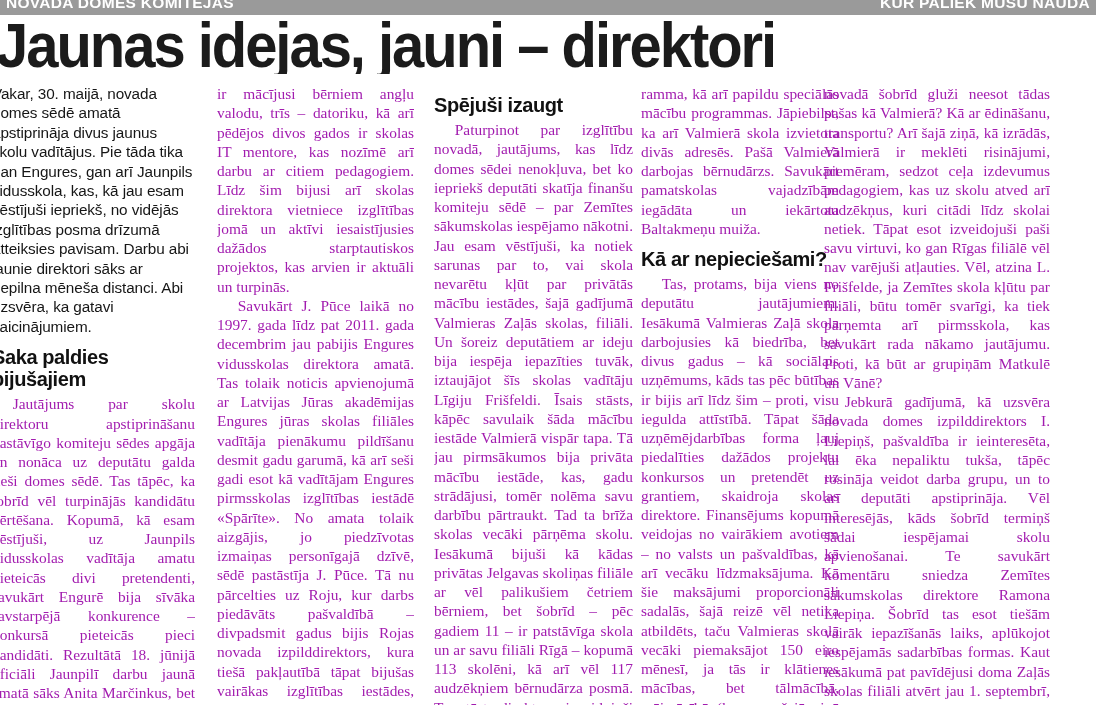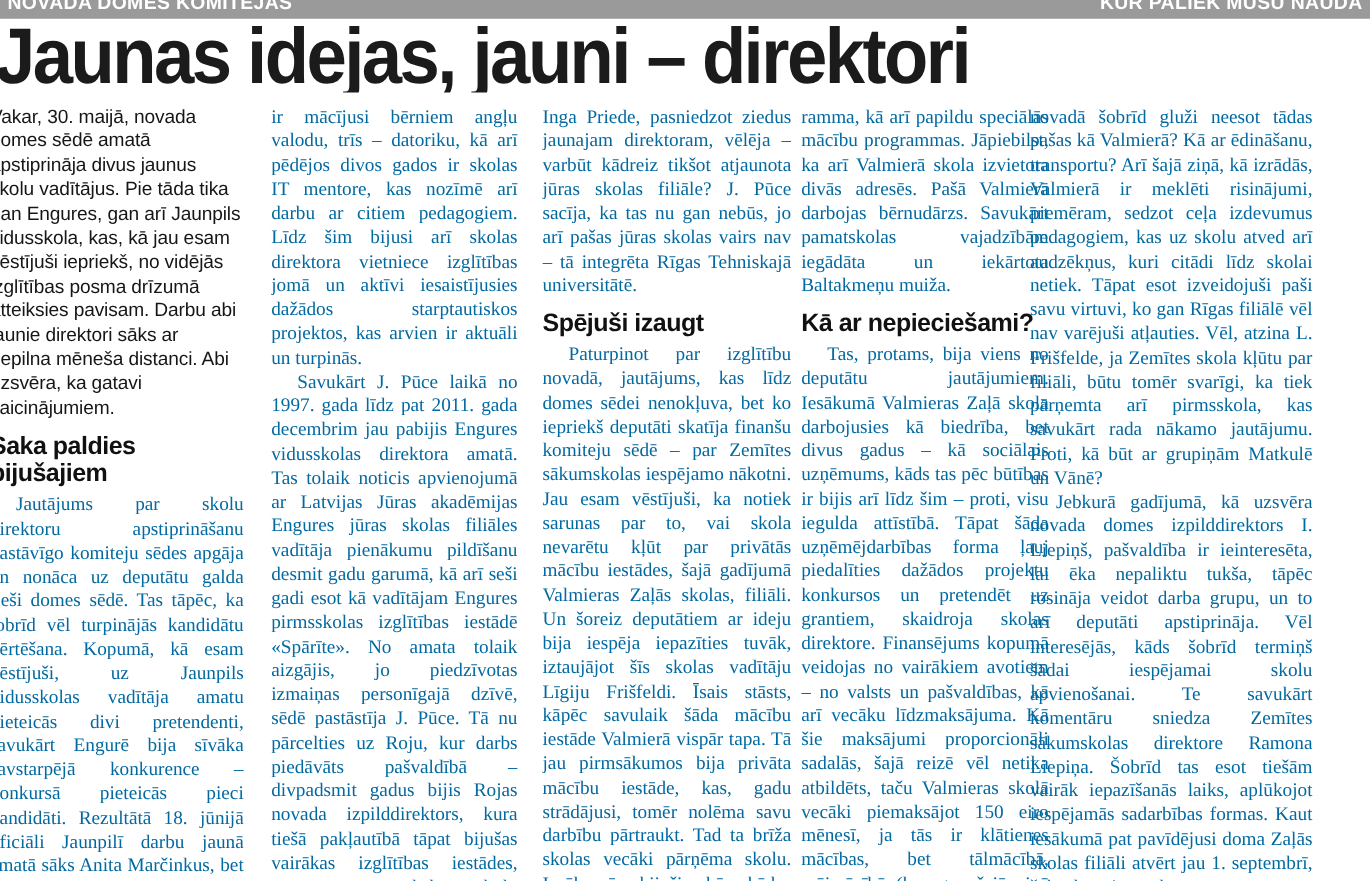--- a/index.html
+++ b/index.html
@@ -101,21 +101,21 @@
     margin: 10px 0 4px 0;
     color: #111111;
     letter-spacing: -0.4px;
   }
   .body {
     font-size: 15.4px;
     line-height: 19.25px;
     text-align: justify;
     text-justify: inter-word;
     margin: 0;
-    color: #0369a1;
+    color: #a21caf;
     hyphens: manual;
   }
   .body + .body { margin-top: 0; }
   .indent { text-indent: 1.35em; }
   .body b { font-weight: normal; }
 </style>
 </head>
 <body>
 
 <div id="kicker-bar">
@@ -134,21 +134,20 @@
     <h2 class="subhead">Saka paldies bijušajiem</h2>
     <p class="body indent"><span>Jautājums par skolu direktoru apstiprināšanu pastāvīgo komiteju sēdes apgāja un nonāca uz deputātu galda tieši domes sēdē. Tas tāpēc, ka tobrīd vēl turpinājās kandidātu vērtēšana. Kopumā, kā esam vēstījuši, uz Jaunpils vidusskolas vadītāja amatu pieteicās divi pretendenti, savukārt Engurē bija sīvāka savstarpējā konkurence – konkursā pieteicās pieci kandidāti. Rezultātā 18. jūnijā oficiāli Jaunpilī darbu jaunā amatā sāks </span><b>Anita Marčinkus</b><span>, bet 16. jūlijā Engures vidusskolas vadību pārņems </span></p>
   </div>
 
   <div class="column" id="col-2">
     <p class="body">ir mācījusi bērniem angļu valodu, trīs – datoriku, kā arī pēdējos divos gados ir skolas IT mentore, kas nozīmē arī darbu ar citiem pedagogiem. Līdz šim bijusi arī skolas direktora vietniece izglītības jomā un aktīvi iesaistījusies dažādos starptautiskos projektos, kas arvien ir aktuāli un turpinās.</p>
     <p class="body indent">Savukārt J. Pūce laikā no 1997. gada līdz pat 2011. gada decembrim jau pabijis Engures vidusskolas direktora amatā. Tas tolaik noticis apvienojumā ar Latvijas Jūras akadēmijas Engures jūras skolas filiāles vadītāja pienākumu pildīšanu desmit gadu garumā, kā arī seši gadi esot kā vadītājam Engures pirmsskolas izglītības iestādē «Spārīte». No amata tolaik aizgājis, jo piedzīvotas izmaiņas personīgajā dzīvē, sēdē pastāstīja J. Pūce. Tā nu pārcelties uz Roju, kur darbs piedāvāts pašvaldībā – divpadsmit gadus bijis Rojas novada izpilddirektors, kura tiešā pakļautībā tāpat bijušas vairākas izglītības iestādes, sporta un mākslas skolu ieskaitot. Pārmaiņas un šoreiz profesionālajā dzīvē nākušas kopā ar administratīvi reģionālo reformu un Rojas pievienošanu Talsiem. J. Pūce piedalījies konkursā un arī bijusi iespēja palikt strādāt kā pagasta pārvaldes vadītājam, tomēr tam nav piekritis, līdz ar to pēc divarpus gadu ieturētās pauzes izdomājis pieteikties vakancei un</p>
   </div>
 
   <div class="column" id="col-3">
-    <p class="body">Inga Priede, pasniedzot ziedus jaunajam direktoram, vēlēja – varbūt kādreiz tikšot atjaunota jūras skolas filiāle? J. Pūce sacīja, ka tas nu gan nebūs, jo arī pašas jūras skolas vairs nav – tā integrēta Rīgas Tehniskajā universitātē.</p>
     <h2 class="subhead">Spējuši izaugt</h2>
     <p class="body indent"><span>Paturpinot par izglītību novadā, jautājums, kas līdz domes sēdei nenokļuva, bet ko iepriekš deputāti skatīja finanšu komiteju sēdē – </span><b>par Zemītes sākumskolas iespējamo nākotni</b><span>. Jau esam vēstījuši, ka notiek sarunas par to, vai skola nevarētu kļūt par privātās mācību iestādes, šajā gadījumā Valmieras Zaļās skolas, filiāli. Un šoreiz deputātiem ar ideju bija iespēja iepazīties tuvāk, iztaujājot šīs skolas vadītāju Līgiju Frišfeldi. Īsais stāsts, kāpēc savulaik šāda mācību iestāde Valmierā vispār tapa. Tā jau pirmsākumos bija privāta mācību iestāde, kas, gadu strādājusi, tomēr nolēma savu darbību pārtraukt. Tad ta brīža skolas vecāki pārņēma skolu. Iesākumā bijuši kā kādas privātas Jelgavas skoliņas filiāle ar vēl palikušiem četriem bērniem, bet šobrīd – pēc gadiem 11 – ir patstāvīga skola un ar savu filiāli Rīgā – kopumā 113 skolēni, kā arī vēl 117 audzēkņiem bērnudārza posmā. To, stāsta direktore, izveidojuši pirms gada tādēļ, ka trīs ģimenes uz Valmieru</span></p>
   </div>
 
   <div class="column" id="col-4">
     <p class="body">ramma, kā arī papildu speciālās mācību programmas. Jāpiebilst, ka arī Valmierā skola izvietota divās adresēs. Pašā Valmierā darbojas bērnudārzs. Savukārt pamatskolas vajadzībām iegādāta un iekārtota Baltakmeņu muiža.</p>
     <h2 class="subhead">Kā ar nepieciešami?</h2>
     <p class="body indent">Tas, protams, bija viens no deputātu jautājumiem. Iesākumā Valmieras Zaļā skola darbojusies kā biedrība, bet divus gadus – kā sociālais uzņēmums, kāds tas pēc būtības ir bijis arī līdz šim – proti, visu iegulda attīstībā. Tāpat šāda uzņēmējdarbības forma ļauj piedalīties dažādos projektu konkursos un pretendēt uz grantiem, skaidroja skolas direktore. Finansējums kopumā veidojas no vairākiem avotiem – no valsts un pašvaldības, kā arī vecāku līdzmaksājuma. Kā šie maksājumi proporcionāli sadalās, šajā reizē vēl netika atbildēts, taču Valmieras skolā vecāki piemaksājot 150 eiro mēnesī, ja tās ir klātienes mācības, bet tālmācībā, mājmācībā (kas gan šajā ziņā neatšķiroties) – 100 eiro. Teorētiski, ja pašvaldība ir gatava par katru bērnu maksāt tik, cik ir noteiktie starpnovadu maksājumi, ar to varbūt skolai varētu arī pietikt – nebūtu nepieciešams vecāku līdzfinansējums, taču jebkurā gadījumā tam nepieciešami aprēķini, uzsvēra direktore. Un</p>
   </div>
 

